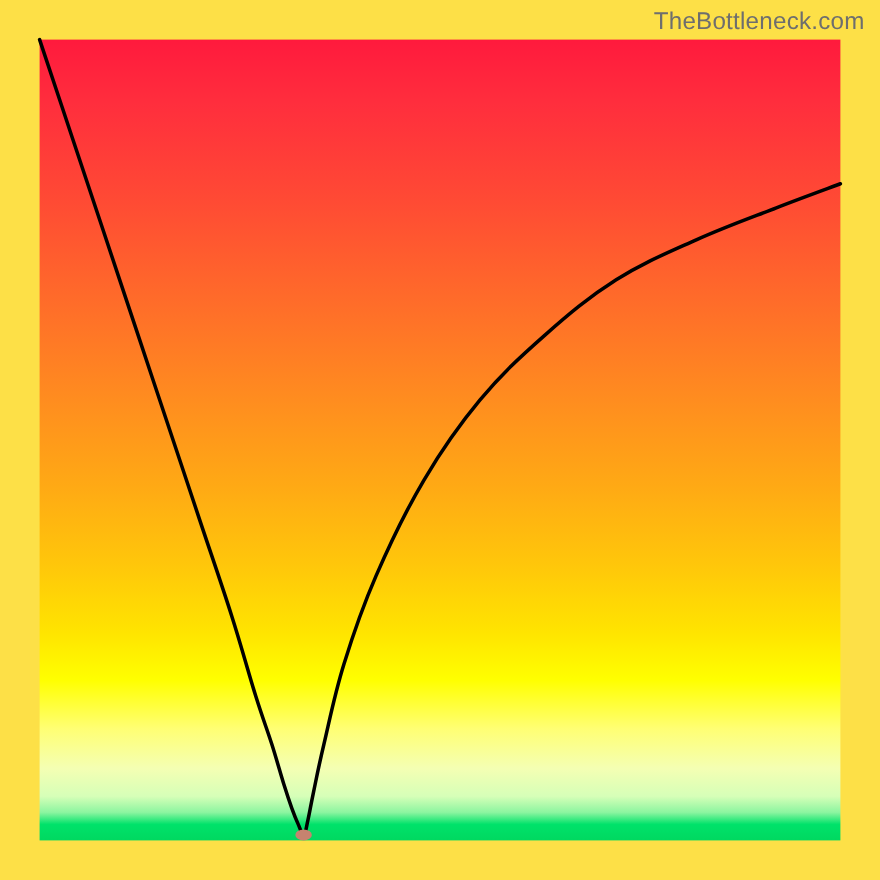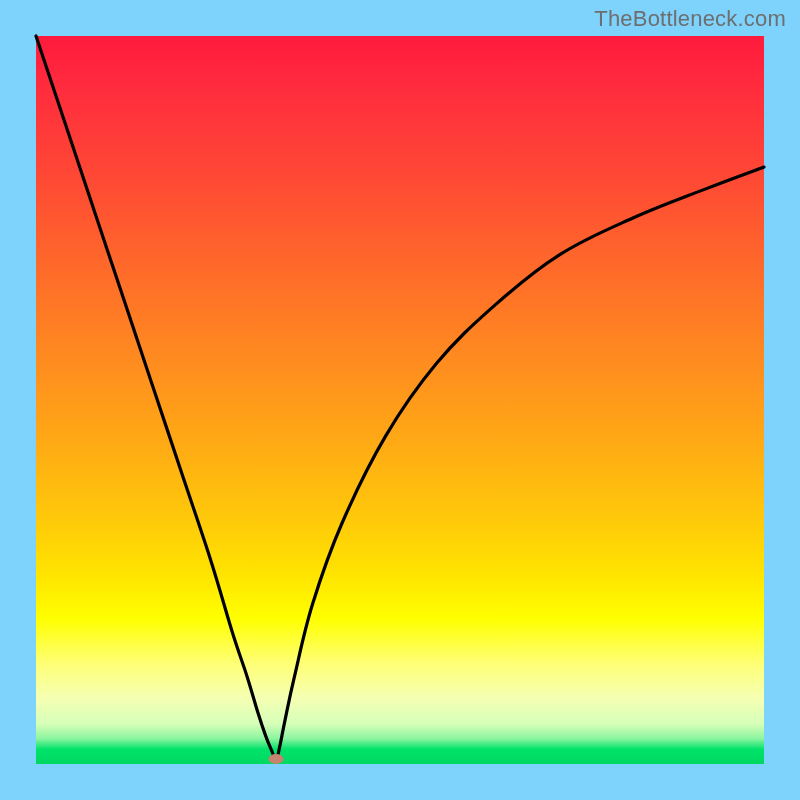--- a/index.html
+++ b/index.html
@@ -10,21 +10,21 @@
     background: #000;
     overflow: hidden;
     font-family: Arial, Helvetica, sans-serif;
   }
   .frame {
     position: absolute;
     left: 0;
     top: 0;
     width: 800px;
     height: 800px;
-    background: #7dd3fc;
+    background: #fde047;
     text-align: right;
   }
   .plot-area {
     position: absolute;
     left: 36px;
     top: 36px;
     width: 728px;
     height: 728px;
     
     background: linear-gradient(

